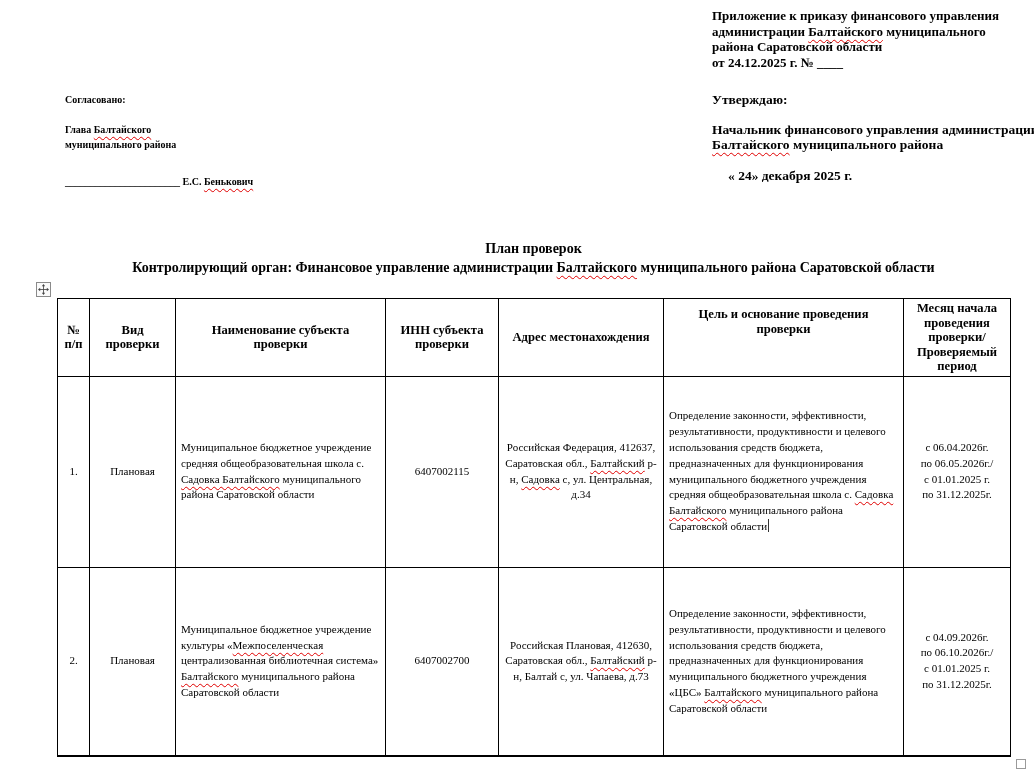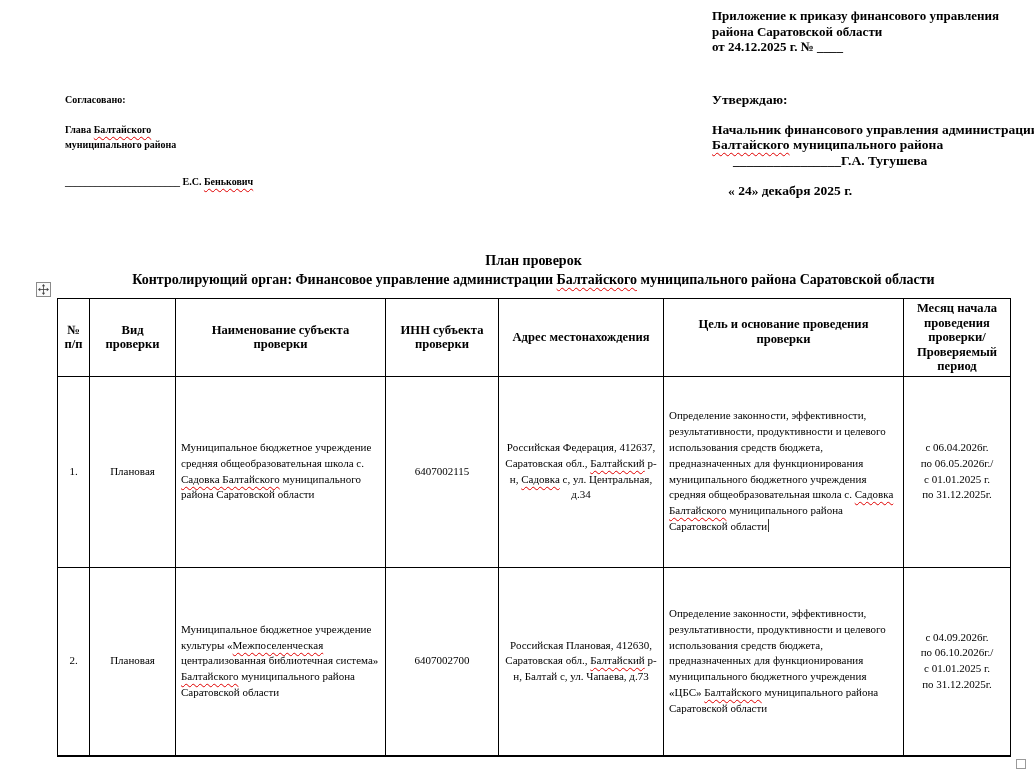--- a/index.html
+++ b/index.html
@@ -23,64 +23,64 @@
   .agreed{position:absolute;left:65px;top:92px;width:340px;font-size:10px;line-height:15.5px;font-weight:bold;}
   .approved{position:absolute;left:712px;top:92px;width:322px;font-size:13.5px;line-height:15.5px;font-weight:bold;}
   .gap14{margin-top:14px;}
   .gap21{margin-top:21px;}
   .gap8{margin-top:8px;}
   .gap15{margin-top:15px;}
   .clip1{white-space:nowrap;overflow:hidden;}
   .ind20{padding-left:21px;}
   .ind16{padding-left:16px;}
 
-  .doc-title{position:absolute;left:57px;top:252px;width:953px;text-align:center;
+  .doc-title{position:absolute;left:57px;top:240px;width:953px;text-align:center;
     font-weight:bold;font-size:14px;line-height:18.5px;}
 
   .tbl-wrap{position:absolute;left:57px;top:298px;}
   table.plan{border-collapse:collapse;table-layout:fixed;width:953px;}
   table.plan th,table.plan td{border:1.5px solid #000;overflow:hidden;}
   table.plan th{
     font-size:12.6px;line-height:14.5px;font-weight:bold;text-align:center;
     vertical-align:middle;padding:2px 3px;white-space:pre-line;
   }
-  table.plan th.va-top{vertical-align:top;padding-top:18px;}
+  table.plan th.va-top{vertical-align:top;padding-top:8px;}
   table.plan td{font-size:11px;line-height:15.8px;vertical-align:middle;padding:2px 5px;}
   td.c{text-align:center;}
   td.name{text-align:left;padding:2px 9px 2px 7px;}
   td.goal{text-align:left;vertical-align:top;padding:3px 6px 2px 6px;}
   td.period{text-align:center;white-space:pre-line;}
   tr.last td{border-bottom:2.5px solid #000;}
 
   .move-handle{position:absolute;left:36px;top:282px;width:15px;height:15px;box-sizing:border-box;
     border:1px solid #8a8a8a;background:#fafafa;display:flex;align-items:center;justify-content:center;}
   .resize-handle{position:absolute;left:1016px;top:759px;width:10px;height:10px;box-sizing:border-box;
     border:1px solid #9a9a9a;background:#fff;}
 </style>
 </head>
 <body>
 
 <div class="annex">
   <div><span>Приложение к приказу финансового управления</span></div>
+  <div><span>администрации </span><span class="sq">Балтайского</span><span> муниципального</span></div>
   <div><span>района Саратовской области</span></div>
   <div><span>от 24.12.2025 г. № ____</span></div>
 </div>
 
 <div class="agreed">
   <div>Согласовано:</div>
   <div class="gap14"><span>Глава </span><span class="sq">Балтайского</span></div>
   <div>муниципального района</div>
   <div class="gap21"><span>_______________________ Е.С. </span><span class="sq">Бенькович</span></div>
 </div>
 
 <div class="approved">
   <div>Утверждаю:</div>
   <div class="gap14 clip1">Начальник финансового управления администрации</div>
   <div><span class="sq">Балтайского</span><span> муниципального района</span></div>
-  <div class="ind20">________________Г.А. Тугушева</div>
   <div class="gap15 ind16">« 24» декабря 2025 г.</div>
 </div>
 
 <div class="doc-title">
   <div>План проверок</div>
   <div><span>Контролирующий орган: Финансовое управление администрации </span><span class="sq">Балтайского</span><span> муниципального района Саратовской области</span></div>
 </div>
 
 <div class="move-handle">
   <span style="display:flex;">

